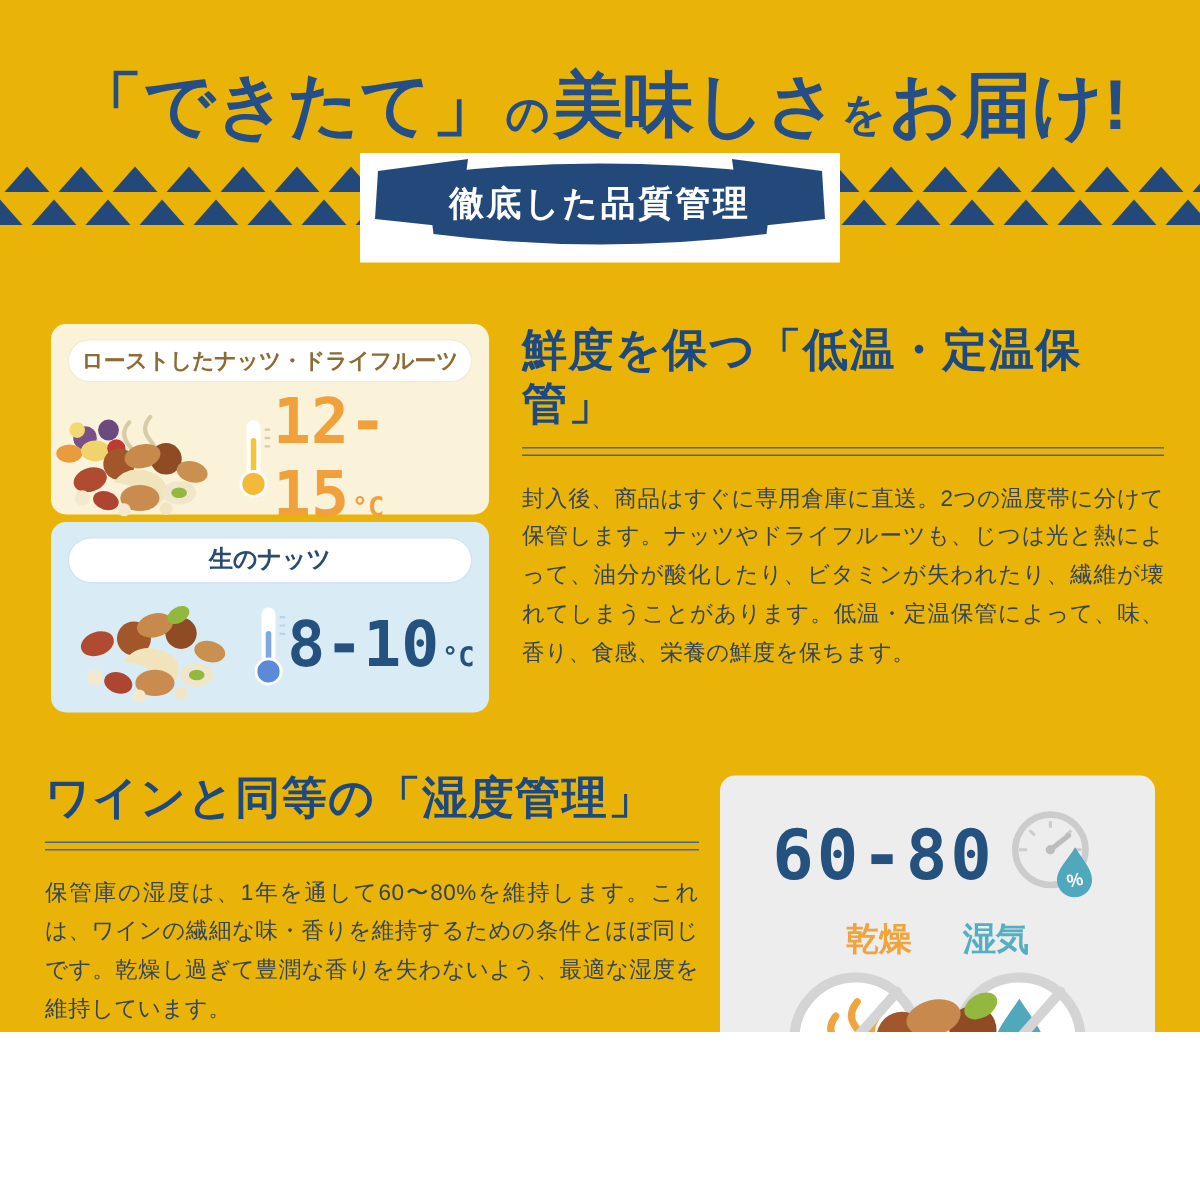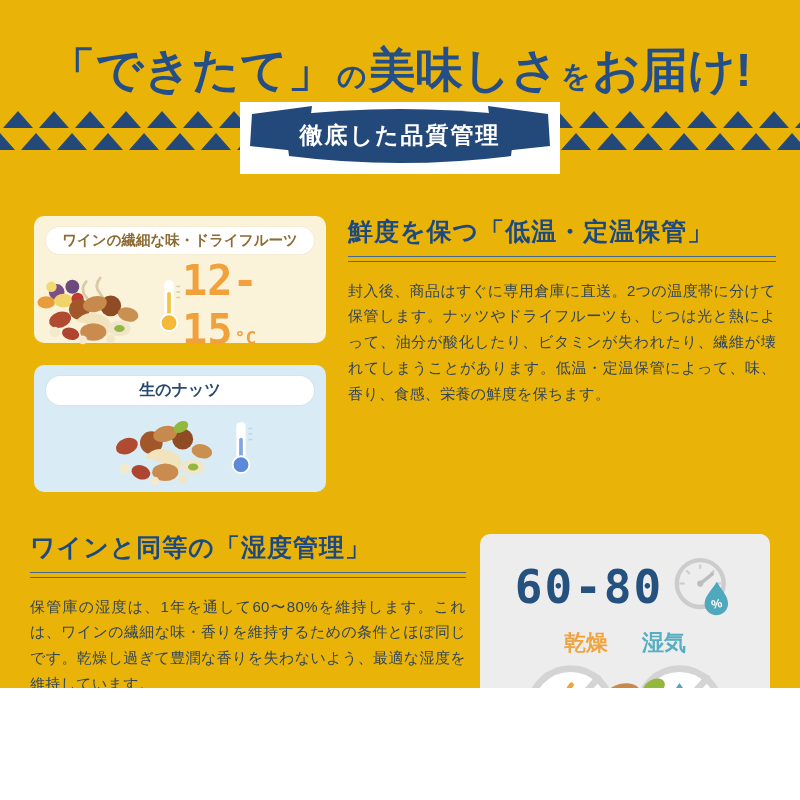--- a/index.html
+++ b/index.html
@@ -22,39 +22,39 @@
   }
   .ribbon-text{
     font-family:"Liberation Sans","DejaVu Sans",sans-serif;
     font-weight:700;font-size:23px;letter-spacing:2px;fill:#ffffff;text-anchor:middle;
   }
   
   .sec1{display:flex;gap:22px;margin:44px 24px 0 34px;}
   .temp-cards{width:292px;flex-shrink:0;display:flex;flex-direction:column;gap:5px;}
   .card{border-radius:10px;height:127px;position:relative;}
   .card.cream{background:#FBF3D9;}
-  .card.blue{background:#D9ECF5;margin-top:17px;}
+  .card.blue{background:#D9ECF5;}
   .pill{
     margin:11px 12px 0 12px;background:#ffffff;border-radius:999px;
     text-align:center;padding:4px 4px;font-weight:700;box-shadow:0 0 0 1px rgba(0,0,0,0.03);
   }
   .pill.brown{color:#8D6B32;font-size:14.5px;}
   .pill.navy{color:#2B4A70;font-size:16px;}
   .card-row{display:flex;align-items:center;justify-content:center;gap:0;margin-top:2px;}
   .nuts-sm{width:122px;height:80px;flex-shrink:0;}
   .thermo{width:26px;height:58px;flex-shrink:0;}
   .seg{font-family:"DejaVu Sans Mono",monospace;font-weight:700;}
   .temp{font-size:42px;letter-spacing:0;}
   .temp.orange{color:#F1A13B;}
   .temp.navy{color:#24517E;}
   .temp .unit{font-size:18px;margin-left:2px;}
   
   .text-col{flex:1;min-width:0;}
   .text-col h2,.text-col2 h2{
-    margin:0;color:#1C4A80;font-size:25px;font-weight:800;letter-spacing:1px;line-height:1.2;
+    margin:0;color:#1C4A80;font-size:30px;font-weight:800;letter-spacing:1px;line-height:1.2;
   }
   .rule{margin-top:10px;height:4px;border-top:1px solid #44678F;border-bottom:1px solid #44678F;}
   .text-col p,.text-col2 p{
     margin:16px 0 0 0;color:#32455B;font-size:15px;line-height:1.72;
     font-weight:500;letter-spacing:0.3px;text-align:justify;
   }
   
   .sec2{display:flex;justify-content:space-between;margin:40px 30px 0 30px;}
   .text-col2{width:436px;flex-shrink:0;}
   .hum-card{
@@ -100,21 +100,21 @@
         <text class="ribbon-text" x="150" y="41">徹底した品質管理</text>
       </svg>
     </div>
   </div>
 
   <div class="sec1">
 
     <div class="temp-cards">
 
       <div class="card cream">
-        <div class="pill brown">ワインの繊細な味・ドライフルーツ</div>
+        <div class="pill brown">ローストしたナッツ・ドライフルーツ</div>
         <div class="card-row">
           <svg class="nuts-sm" viewBox="0 0 140 90">
             <path d="M60,18 q-8,9 0,18 q7,8 0,16" fill="none" stroke="#D8CBA8" stroke-width="3.2" stroke-linecap="round"></path>
             <path d="M76,14 q-8,9 0,18 q7,8 0,16" fill="none" stroke="#D8CBA8" stroke-width="3.2" stroke-linecap="round"></path>
             <circle cx="26" cy="30" r="9" fill="#7B5086"></circle>
             <circle cx="44" cy="24" r="8" fill="#6B4A7E"></circle>
             <ellipse cx="14" cy="42" rx="10" ry="7" fill="#E89C3B"></ellipse>
             <ellipse cx="34" cy="40" rx="11" ry="8" fill="#F0D46B"></ellipse>
             <circle cx="50" cy="38" r="7" fill="#BF3A33"></circle>
             <circle cx="20" cy="24" r="6" fill="#F2D973"></circle>
@@ -164,20 +164,21 @@
             <circle cx="56" cy="84" r="5" fill="#F4E9CC"></circle>
           </svg>
           <svg class="thermo" viewBox="0 0 28 60">
             <rect x="9" y="3" width="10" height="40" rx="5" fill="#ffffff"></rect>
             <rect x="12" y="20" width="4" height="22" rx="2" fill="#7FA8E0"></rect>
             <circle cx="14" cy="49" r="9" fill="#5B8BD8" stroke="#ffffff" stroke-width="2"></circle>
             <line x1="22" y1="10" x2="26" y2="10" stroke="#BBD4E4" stroke-width="1.6"></line>
             <line x1="22" y1="16" x2="26" y2="16" stroke="#BBD4E4" stroke-width="1.6"></line>
             <line x1="22" y1="22" x2="26" y2="22" stroke="#BBD4E4" stroke-width="1.6"></line>
           </svg>
+          <div class="temp navy seg"><span>8-10</span><span class="unit">°C</span></div>
         </div>
       </div>
 
     </div>
 
     <div class="text-col">
       <h2>鮮度を保つ「低温・定温保管」</h2>
       <div class="rule"></div>
       <p>封入後、商品はすぐに専用倉庫に直送。2つの温度帯に分けて保管します。ナッツやドライフルーツも、じつは光と熱によって、油分が酸化したり、ビタミンが失われたり、繊維が壊れてしまうことがあります。低温・定温保管によって、味、香り、食感、栄養の鮮度を保ちます。</p>
     </div>

